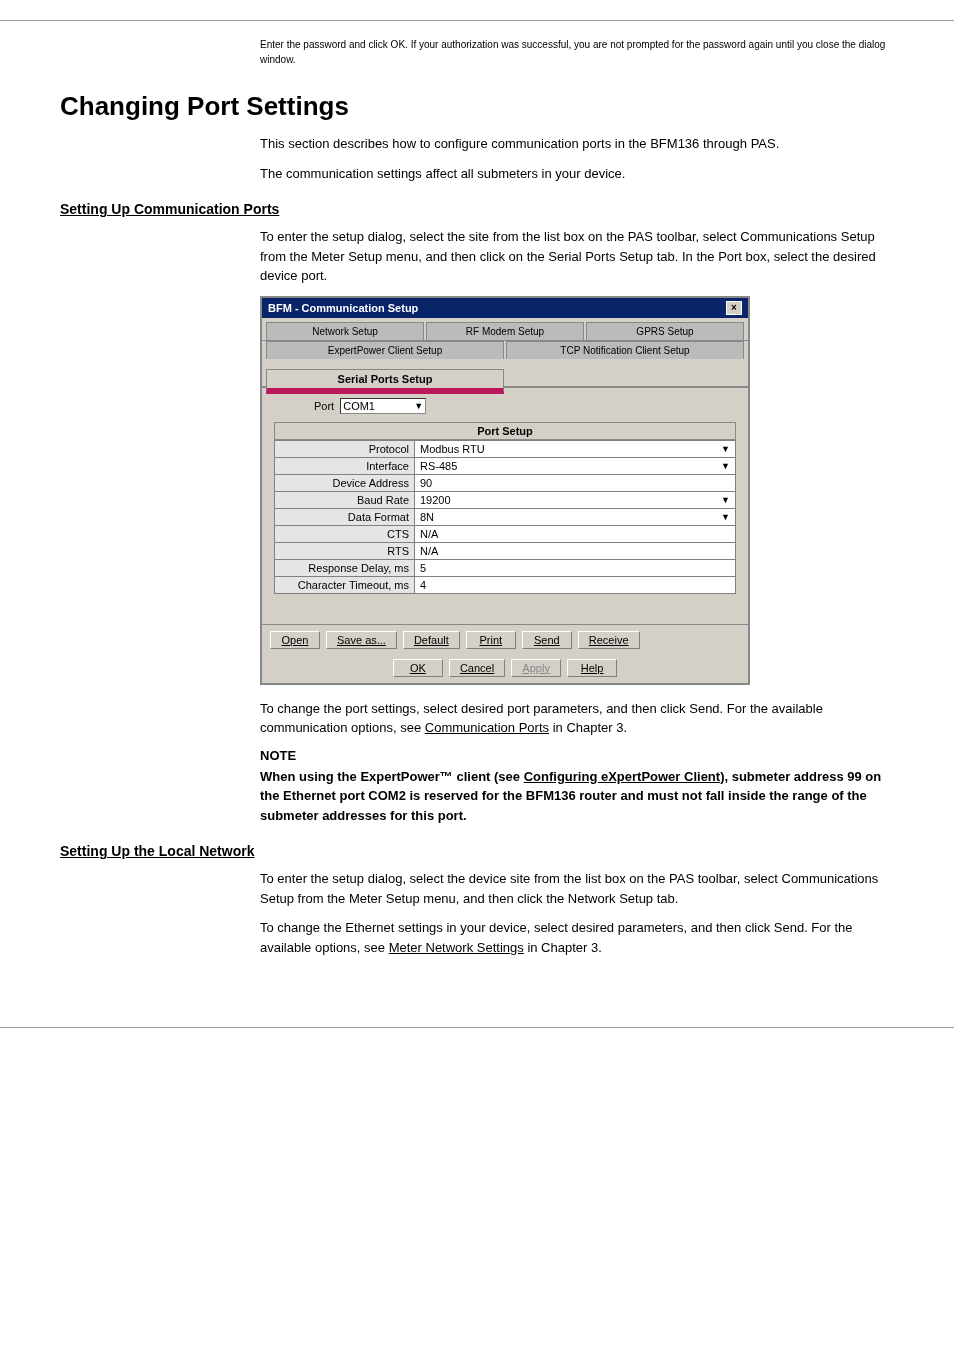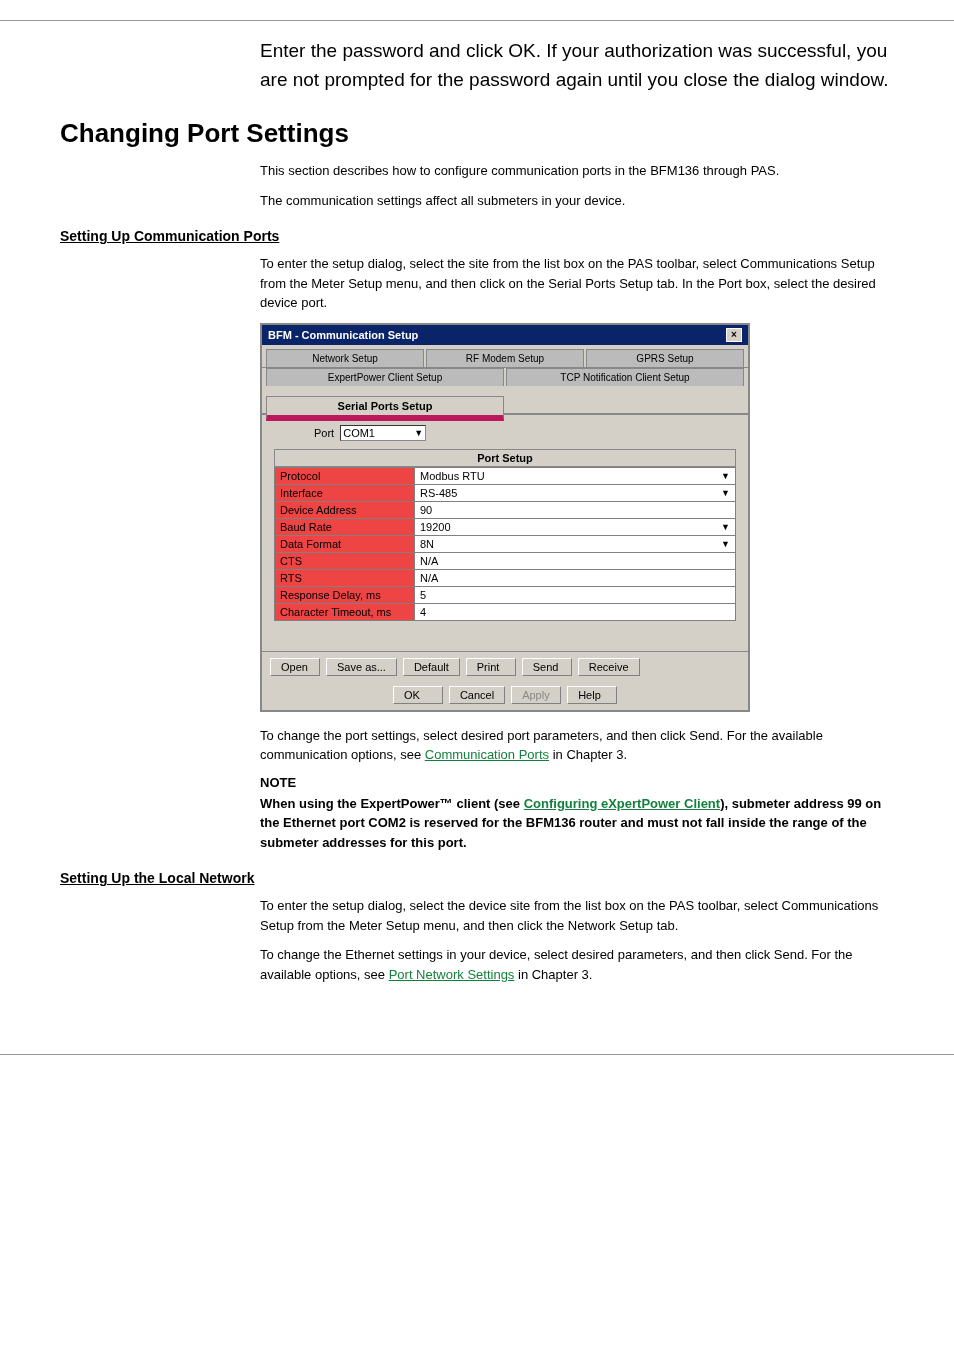--- a/index.html
+++ b/index.html
@@ -19,21 +19,21 @@
       margin-bottom: 16px;
     }
     .bottom-rule {
       border-top: 1px solid #999;
       margin-top: 20px;
     }
     .intro-text {
       margin-left: 260px;
       margin-right: 60px;
       margin-bottom: 24px;
-      font-size: 19px;
+      font-size: 10px;
       line-height: 1.5;
     }
     .section-title {
       font-size: 26px;
       font-weight: bold;
       margin-left: 60px;
       margin-bottom: 12px;
       margin-top: 10px;
     }
     .section-body {
@@ -164,22 +164,23 @@
       width: 100%;
       border-collapse: collapse;
       font-size: 11px;
     }
     .port-setup-table td {
       border: 1px solid #808080;
       padding: 2px 5px;
       background: #fff;
     }
     .port-setup-table td:first-child {
-      background: #ef4444;
+      background: #e5e5e5;
       width: 140px;
+      text-align: right;
     }
     .port-setup-table .cell-with-arrow {
       display: flex;
       justify-content: space-between;
       align-items: center;
     }
     .dropdown-arrow {
       font-size: 9px;
       color: #000;
     }
@@ -194,21 +195,22 @@
     }
     .dialog-btn {
       background: #d4d0c8;
       border: 1px solid #808080;
       border-top-color: #fff;
       border-left-color: #fff;
       font-size: 11px;
       padding: 2px 10px;
       cursor: pointer;
       min-width: 50px;
-      text-align: left;
+      text-align: center;
+      text-decoration: underline;
     }
     .dialog-ok-cancel-row {
       display: flex;
       justify-content: center;
       align-items: center;
       gap: 6px;
       padding: 4px 8px 6px 8px;
       background: #d4d0c8;
     }
     .note-section {
@@ -220,21 +222,21 @@
     }
     .note-label {
       font-weight: bold;
       margin-bottom: 4px;
     }
     .note-body {
       font-weight: bold;
       line-height: 1.5;
     }
     .link {
-      color: #15803d;
+      color: #000000;
       text-decoration: underline;
       cursor: pointer;
     }
     .dialog-spacer {
       height: 20px;
     }
   </style>
 </head>
 <body>
 
@@ -374,18 +376,18 @@
     <div class="note-body">
       <span>When using the ExpertPower™ client (see </span><span class="link">Configuring eXpertPower Client</span><span>), submeter address 99 on the Ethernet port COM2 is reserved for the BFM136 router and must not fall inside the range of the submeter addresses for this port.</span>
     </div>
   </div>
 
   <div class="subsection-title">Setting Up the Local Network</div>
 
   <div class="section-body">To enter the setup dialog, select the device site from the list box on the PAS toolbar, select Communications Setup from the Meter Setup menu, and then click the Network Setup tab.</div>
 
   <div class="section-body" style="margin-top:8px;">
-    <span>To change the Ethernet settings in your device, select desired parameters, and then click Send. For the available options, see </span><span class="link">Port Network Settings</span><span> in Chapter 3.</span>
+    <span>To change the Ethernet settings in your device, select desired parameters, and then click Send. For the available options, see </span><span class="link">Meter Network Settings</span><span> in Chapter 3.</span>
   </div>
 
   <div style="height:40px;"></div>
   <div class="bottom-rule"></div>
 </div>
 
 </body></html>

